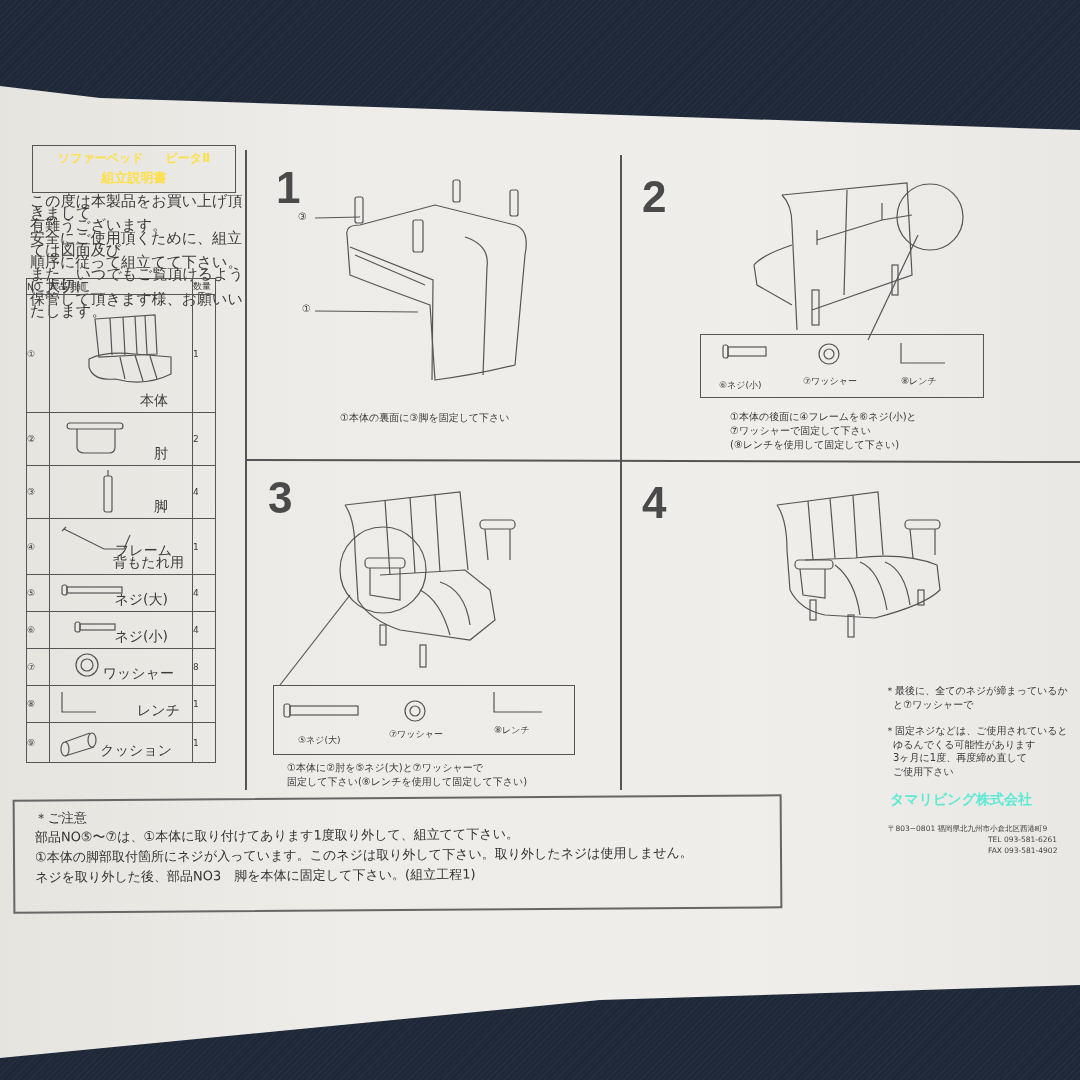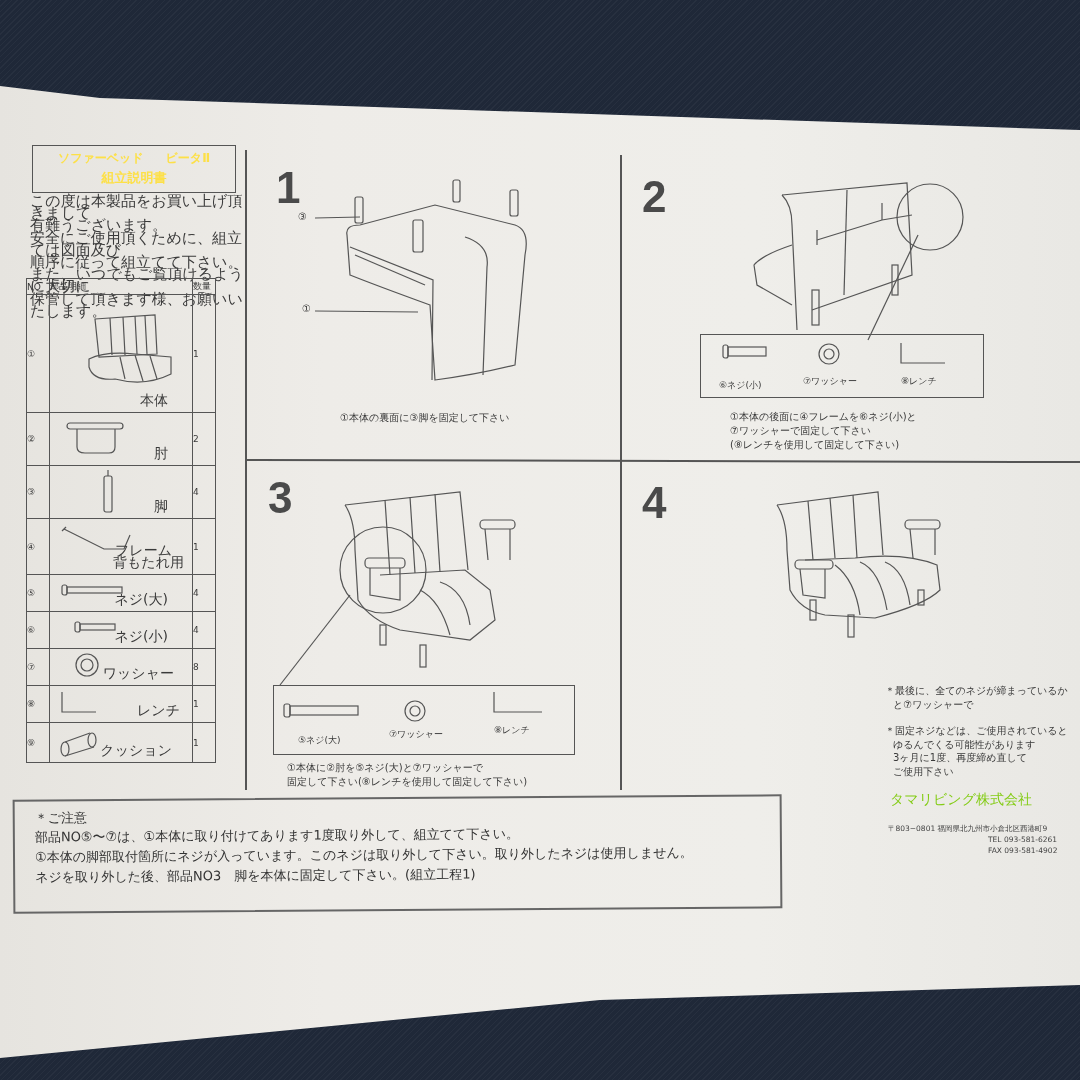--- a/index.html
+++ b/index.html
@@ -41,21 +41,21 @@
   .parts-table .desc { position: relative; }
   .parts-table .desc .lbl { position: absolute; right: 24px; bottom: 2px; font-size: 14px; }
   .parts-table .desc svg { position: absolute; left: 10px; top: 6px; }
 
   
   .step-num { font-size: 44px; font-weight: bold; color: #4a4a4a; font-family: "Liberation Sans", sans-serif; }
   .caption { font-size: 10px; line-height: 14px; color: #3a3a3a; }
   .partsbox { border: 1.5px solid #555; }
   .plabel { font-size: 9px; color: #3a3a3a; position: absolute; }
   .notes { font-size: 10px; line-height: 13.5px; color: #3a3a3a; }
-  .company { font-size: 14px; font-weight: normal; color: #84cc16; text-align: right; }
+  .company { font-size: 14px; font-weight: bold; color: #5eead4; text-align: right; }
   .addr { font-size: 7.5px; line-height: 11px; color: #444; }
 
   .caution {
     left: 13px; top: 797px; width: 765px; height: 110px;
     border: 2px solid #666; transform: rotate(-0.4deg);
   }
   .caution .head { font-size: 13px; margin: 8px 0 0 20px; color: #333; }
   .caution .ln { font-size: 13px; line-height: 20px; margin-left: 20px; color: #333; }
   svg { overflow: visible; }
   svg * { fill: none; stroke: #555; stroke-width: 1.2; }

